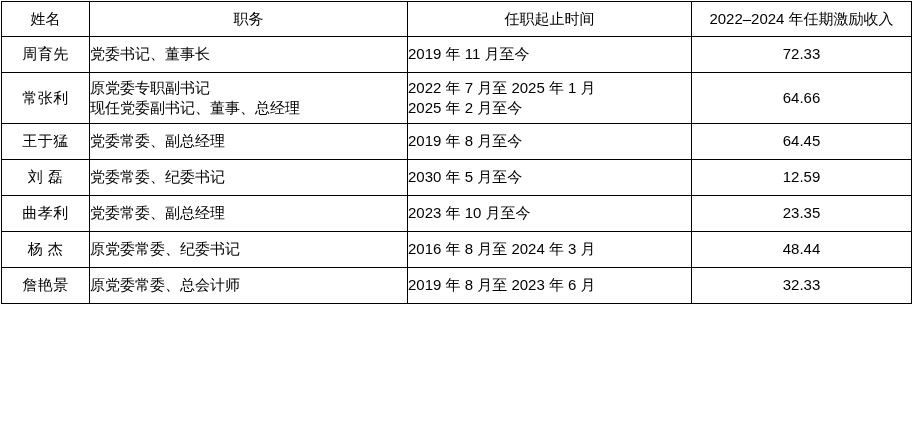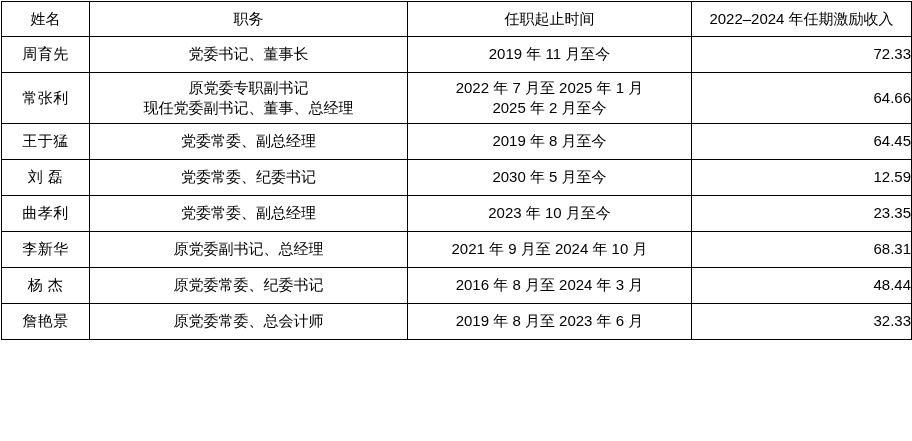--- a/index.html
+++ b/index.html
@@ -45,26 +45,26 @@
   }
   tbody td {
     height: 35px;
   }
   td.name {
     text-align: center;
     font-size: 15px;
     letter-spacing: 0.5px;
   }
   td.title, td.term {
-    text-align: center;
+    text-align: left;
     padding-left: 8px;
     font-size: 14.5px;
   }
   td.income {
-    text-align: right;
+    text-align: center;
     font-size: 14.5px;
   }
   .ln {
     display: block;
     white-space: nowrap;
   }
   .two-line td {
     height: 50px;
   }
 </style>
@@ -134,30 +134,20 @@
           <td class="name">曲孝利</td>
           <td class="title">
             <span class="ln">党委常委、副总经理</span>
           </td>
           <td class="term">
             <span class="ln">2023 年 10 月至今</span>
           </td>
           <td class="income">23.35</td>
         </tr>
         <tr>
-          <td class="name">李新华</td>
-          <td class="title">
-            <span class="ln">原党委副书记、总经理</span>
-          </td>
-          <td class="term">
-            <span class="ln">2021 年 9 月至 2024 年 10 月</span>
-          </td>
-          <td class="income">68.31</td>
-        </tr>
-        <tr>
           <td class="name">杨 杰</td>
           <td class="title">
             <span class="ln">原党委常委、纪委书记</span>
           </td>
           <td class="term">
             <span class="ln">2016 年 8 月至 2024 年 3 月</span>
           </td>
           <td class="income">48.44</td>
         </tr>
         <tr>

